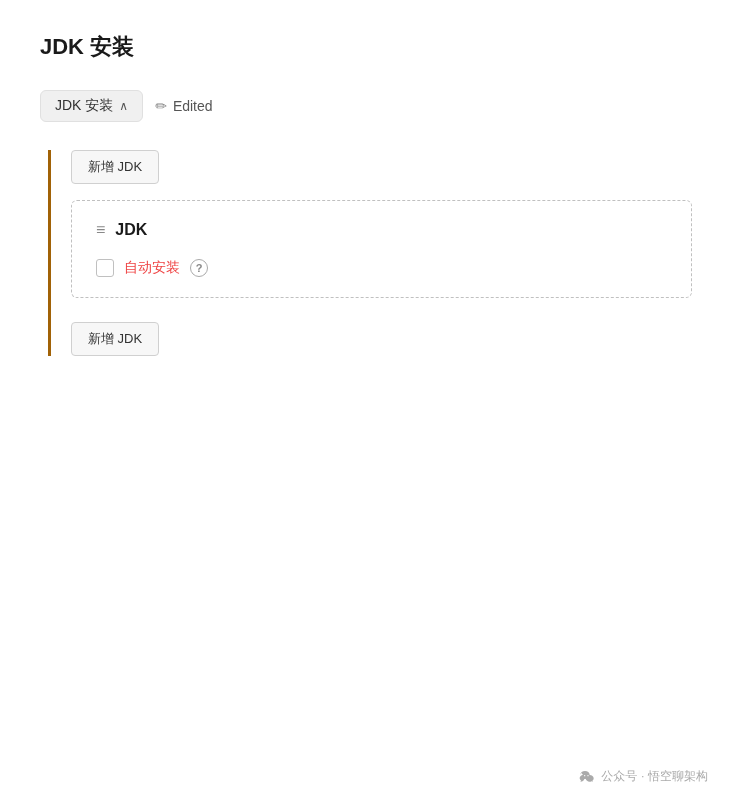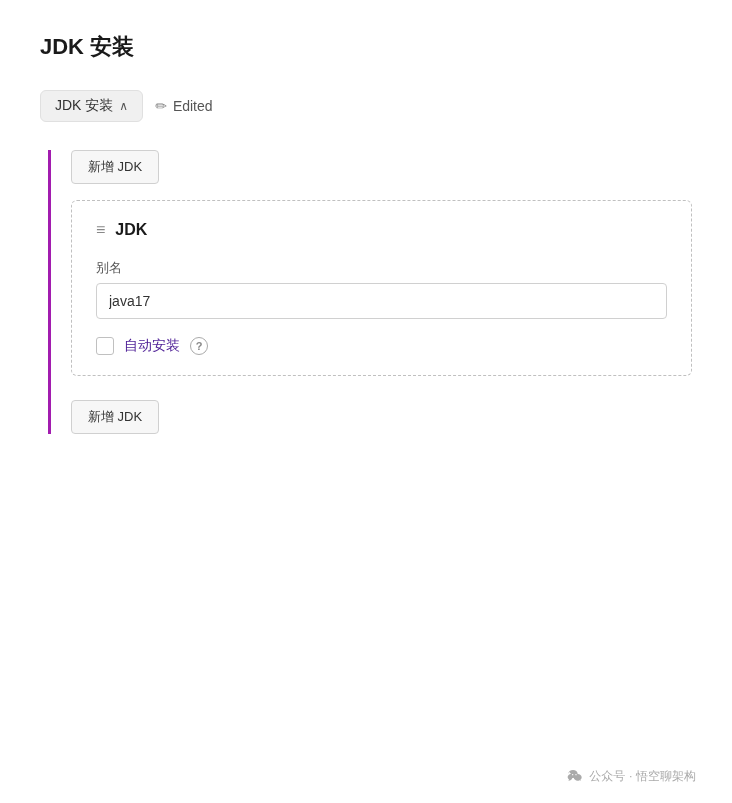--- a/index.html
+++ b/index.html
@@ -61,21 +61,21 @@
     .edited-icon {
       color: #888;
       font-size: 14px;
     }
 
     .main-content {
       padding-left: 8px;
     }
 
     .left-border {
-      border-left: 3px solid #a21caf;
+      border-left: 3px solid #a16207;
       padding-left: 20px;
     }
 
     .add-jdk-btn {
       display: inline-flex;
       align-items: center;
       background: #f7f7f7;
       border: 1px solid #d0d0d0;
       border-radius: 4px;
       padding: 7px 16px;
@@ -145,21 +145,21 @@
       height: 18px;
       border: 1.5px solid #c0c0c0;
       border-radius: 3px;
       background: #fff;
       cursor: pointer;
       flex-shrink: 0;
     }
 
     .checkbox-label {
       font-size: 14px;
-      color: #4c1d95;
+      color: #ef4444;
     }
 
     .help-icon {
       display: inline-flex;
       align-items: center;
       justify-content: center;
       width: 18px;
       height: 18px;
       border-radius: 50%;
       border: 1.5px solid #aaa;
@@ -178,23 +178,23 @@
       padding: 7px 16px;
       font-size: 13px;
       color: #333;
       cursor: pointer;
       margin-top: 4px;
     }
 
     .watermark {
       position: fixed;
       bottom: 18px;
-      right: 36px;
-      display: flex;
-      align-items: flex-start;
+      right: 24px;
+      display: flex;
+      align-items: center;
       gap: 6px;
       font-size: 12px;
       color: #aaa;
     }
 
     .wechat-icon {
       width: 16px;
       height: 16px;
       display: inline-block;
     }
@@ -221,24 +221,20 @@
     <button class="add-jdk-btn">
       <span>新增 JDK</span>
     </button>
 
     <div class="jdk-card">
       <div class="jdk-card-header">
         <span class="drag-icon">≡</span>
         <span class="jdk-card-title">JDK</span>
       </div>
 
-      <div class="field-group">
-        <div class="field-label">别名</div>
-        <input class="field-input" type="text" value="java17" style="">
-      </div>
 
       <div class="field-group">
       </div>
 
       <div class="checkbox-row">
         <div class="custom-checkbox"></div>
         <span class="checkbox-label">自动安装</span>
         <span class="help-icon">?</span>
       </div>
     </div>

